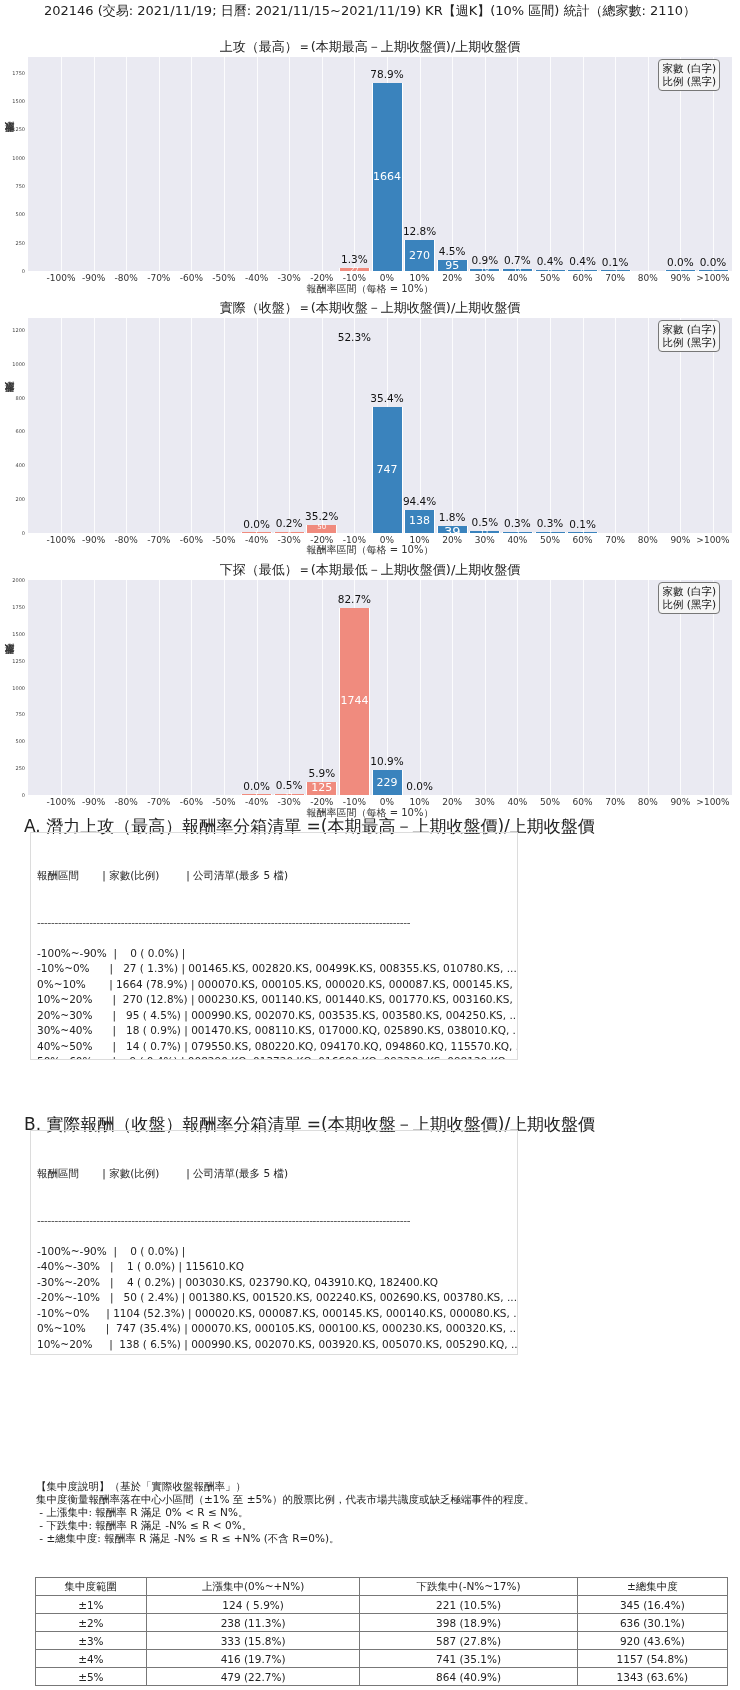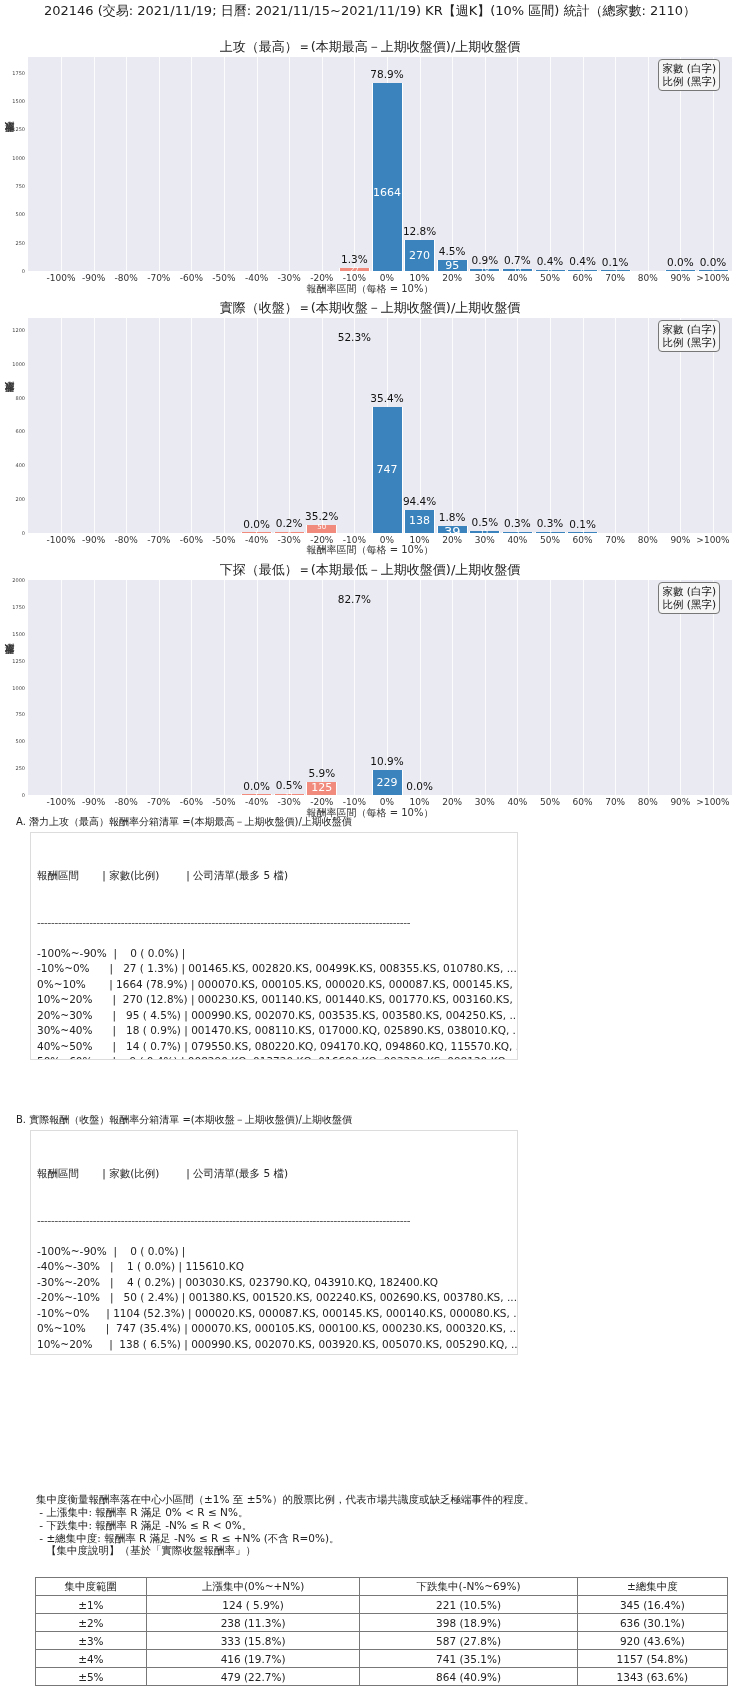--- a/index.html
+++ b/index.html
@@ -13,21 +13,21 @@
   .bar.pos { background:#3a83bd; }
   .bar.neg { background:#f08b7e; }
   .bar-count { position:absolute; left:0; right:0; text-align:center; color:#fff; font-size:11px; }
   .bar-pct { position:absolute; width:60px; text-align:center; font-size:10.5px; color:#111; }
   .xtick { position:absolute; width:50px; text-align:center; font-size:9px; color:#333; }
   .ytick { position:absolute; width:24px; text-align:right; font-size:5px; color:#444; }
   .ylabel { position:absolute; font-size:10px; color:#333; writing-mode:vertical-rl; transform:rotate(180deg); }
   .xlabel { position:absolute; left:0; width:740px; text-align:center; font-size:10px; color:#333; }
   .legend { position:absolute; right:12px; top:2px; border:1px solid #777; border-radius:4px; background:#f5f5f5;
             font-size:10.5px; line-height:13px; padding:2px 3px; text-align:right; color:#111; }
-  .section-title { position:absolute; left:16px; font-size:10px; }
+  .section-title { position:absolute; left:24px; font-size:17px; }
   .list-box { position:absolute; left:30px; width:488px; border:1px solid #dcdcdc; box-sizing:border-box;
               padding:4px 6px; font-size:10.5px; line-height:15.5px; white-space:pre; overflow:hidden; }
   .list-row { display:block; }
   .sep-line { display:block; letter-spacing:-0.3px; color:#444; overflow:hidden; }
   .conc-text { position:absolute; left:36px; font-size:10.5px; line-height:13px; }
   table.conc { position:absolute; left:35px; top:1577px; width:693px; border-collapse:collapse; font-size:10.5px; }
   table.conc th, table.conc td { border:1px solid #777; text-align:center; height:17px; padding:0; font-weight:normal; }
 </style>
 </head>
 <body>
@@ -84,21 +84,21 @@
     <div class="xtick" style="left: 529.6px; top: 216px;">60%</div>
     <div class="xtick" style="left: 562.2px; top: 216px;">70%</div>
     <div class="xtick" style="left: 594.8px; top: 216px;">80%</div>
     <div class="xtick" style="left: 627.4px; top: 216px;">90%</div>
     <div class="xtick" style="left: 660px; top: 216px;">&gt;100%</div>
     <div class="bar neg" style="left: 310.9px; width: 31px; height: 3.05714px;">
       <div class="bar-count" style="top: -2px; font-size: 7px;">27</div>
     </div>
     <div class="bar-pct" style="left: 296.4px; top: 195.943px;">1.3%</div>
     <div class="bar pos" style="left: 343.5px; width: 31px; height: 188.411px;">
-      <div class="bar-count" style="top: 87.2053px; margin-top: 16px;">1664</div>
+      <div class="bar-count" style="top: 87.2053px;">1664</div>
     </div>
     <div class="bar-pct" style="left: 329px; top: 10.5894px;">78.9%</div>
     <div class="bar pos" style="left: 376.1px; width: 31px; height: 30.5714px; text-decoration: underline;">
       <div class="bar-count" style="top: 8.28571px;">270</div>
     </div>
     <div class="bar-pct" style="left: 361.6px; top: 168.429px;">12.8%</div>
     <div class="bar pos" style="left: 408.7px; width: 31px; height: 10.7566px;">
       <div class="bar-count" style="top: -1.62169px; font-size: 11px;">95</div>
     </div>
     <div class="bar-pct" style="left: 394.2px; top: 188.243px;">4.5%</div>
@@ -296,20 +296,23 @@
     </div>
     <div class="bar-pct" style="left: 198.6px; top: 199.893px;">0.0%</div>
     <div class="bar neg" style="left: 245.7px; width: 31px; height: 1.5px;">
       <div class="bar-count" style="top: -2px; font-size: 7px;">11</div>
     </div>
     <div class="bar-pct" style="left: 231.2px; top: 198.817px;">0.5%</div>
     <div class="bar neg" style="left: 278.3px; width: 31px; height: 13.4375px;">
       <div class="bar-count" style="top: -0.28125px; font-size: 11px;">125</div>
     </div>
     <div class="bar-pct" style="left: 263.8px; top: 186.562px;">5.9%</div>
+    <div class="bar neg" style="left: 310.9px; width: 31px; height: 187.48px;">
+      <div class="bar-count" style="top: 86.74px;">1744</div>
+    </div>
     <div class="bar-pct" style="left: 296.4px; top: 12.52px;">82.7%</div>
     <div class="bar pos" style="left: 343.5px; width: 31px; height: 24.6175px;">
       <div class="bar-count" style="top: 5.30875px; font-size: 11px;">229</div>
     </div>
     <div class="bar-pct" style="left: 329px; top: 175.382px;">10.9%</div>
     <div class="bar-pct" style="left: 361.6px; top: 200px;">0.0%</div>
     <div class="legend">
       <div>家數 (白字)</div>
       <div>比例 (黑字)</div>
     </div>
@@ -322,32 +325,32 @@
   <span class="list-row">報酬區間       | 家數(比例)        | 公司清單(最多 5 檔)</span>
   <span class="list-row sep-line">-----------------------------------------------------------------------------------------------------------</span>
 <span class="list-row">-100%~-90%  |    0 ( 0.0%) |</span><span class="list-row">-10%~0%      |   27 ( 1.3%) | 001465.KS, 002820.KS, 00499K.KS, 008355.KS, 010780.KS, ... (共 27 檔)</span><span class="list-row">0%~10%       | 1664 (78.9%) | 000070.KS, 000105.KS, 000020.KS, 000087.KS, 000145.KS, ... (共 1664 檔)</span><span class="list-row">10%~20%      |  270 (12.8%) | 000230.KS, 001140.KS, 001440.KS, 001770.KS, 003160.KS, ... (共 270 檔)</span><span class="list-row">20%~30%      |   95 ( 4.5%) | 000990.KS, 002070.KS, 003535.KS, 003580.KS, 004250.KS, ... (共 95 檔)</span><span class="list-row">30%~40%      |   18 ( 0.9%) | 001470.KS, 008110.KS, 017000.KQ, 025890.KS, 038010.KQ, ... (共 18 檔)</span><span class="list-row">40%~50%      |   14 ( 0.7%) | 079550.KS, 080220.KQ, 094170.KQ, 094860.KQ, 115570.KQ, ... (共 14 檔)</span><span class="list-row">50%~60%      |    9 ( 0.4%) | 008290.KQ, 013720.KQ, 016600.KQ, 092220.KS, 098120.KQ, ... (共 9 檔)</span></div>
 
 <div class="section-title" style="top:1113px;">B. 實際報酬（收盤）報酬率分箱清單 =(本期收盤－上期收盤價)/上期收盤價</div>
 <div class="list-box" id="listB" style="top:1130px;height:225px;">
   <span class="list-row">報酬區間       | 家數(比例)        | 公司清單(最多 5 檔)</span>
   <span class="list-row sep-line">-----------------------------------------------------------------------------------------------------------</span>
 <span class="list-row">-100%~-90%  |    0 ( 0.0%) |</span><span class="list-row">-40%~-30%   |    1 ( 0.0%) | 115610.KQ</span><span class="list-row">-30%~-20%   |    4 ( 0.2%) | 003030.KS, 023790.KQ, 043910.KQ, 182400.KQ</span><span class="list-row">-20%~-10%   |   50 ( 2.4%) | 001380.KS, 001520.KS, 002240.KS, 002690.KS, 003780.KS, ... (共 50 檔)</span><span class="list-row">-10%~0%     | 1104 (52.3%) | 000020.KS, 000087.KS, 000145.KS, 000140.KS, 000080.KS, ... (共 1104 檔)</span><span class="list-row">0%~10%      |  747 (35.4%) | 000070.KS, 000105.KS, 000100.KS, 000230.KS, 000320.KS, ... (共 747 檔)</span><span class="list-row">10%~20%     |  138 ( 6.5%) | 000990.KS, 002070.KS, 003920.KS, 005070.KS, 005290.KQ, ... (共 138 檔)</span><span class="list-row">20%~30%     |   39 ( 1.8%) | 003580.KS, 004250.KS, 008290.KQ, 025890.KS, 036930.KQ, ... (共 39 檔)</span></div>
 
-<div class="conc-text" style="top:1544px;margin-left:10px;">【集中度說明】（基於「實際收盤報酬率」）</div>
+<div class="conc-text" style="top:1480px;">【集中度說明】（基於「實際收盤報酬率」）</div>
 <div class="conc-text" style="top:1493px;">集中度衡量報酬率落在中心小區間（±1% 至 ±5%）的股票比例，代表市場共識度或缺乏極端事件的程度。</div>
 <div class="conc-text" style="top:1506px;white-space:pre;"> - 上漲集中: 報酬率 R 滿足 0% &lt; R ≤ N%。</div>
 <div class="conc-text" style="top:1519px;white-space:pre;"> - 下跌集中: 報酬率 R 滿足 -N% ≤ R &lt; 0%。</div>
 <div class="conc-text" style="top:1532px;white-space:pre;"> - ±總集中度: 報酬率 R 滿足 -N% ≤ R ≤ +N% (不含 R=0%)。</div>
 
 <table class="conc">
   <thead>
     <tr>
       <th>集中度範圍</th>
       <th>上漲集中(0%~+N%)</th>
-      <th>下跌集中(-N%~69%)</th>
+      <th>下跌集中(-N%~17%)</th>
       <th>±總集中度</th>
     </tr>
   </thead>
   <tbody>
     <tr>
         <td>±1%</td>
         <td>124 ( 5.9%)</td>
         <td>221 (10.5%)</td>
         <td>345 (16.4%)</td>
       </tr>

